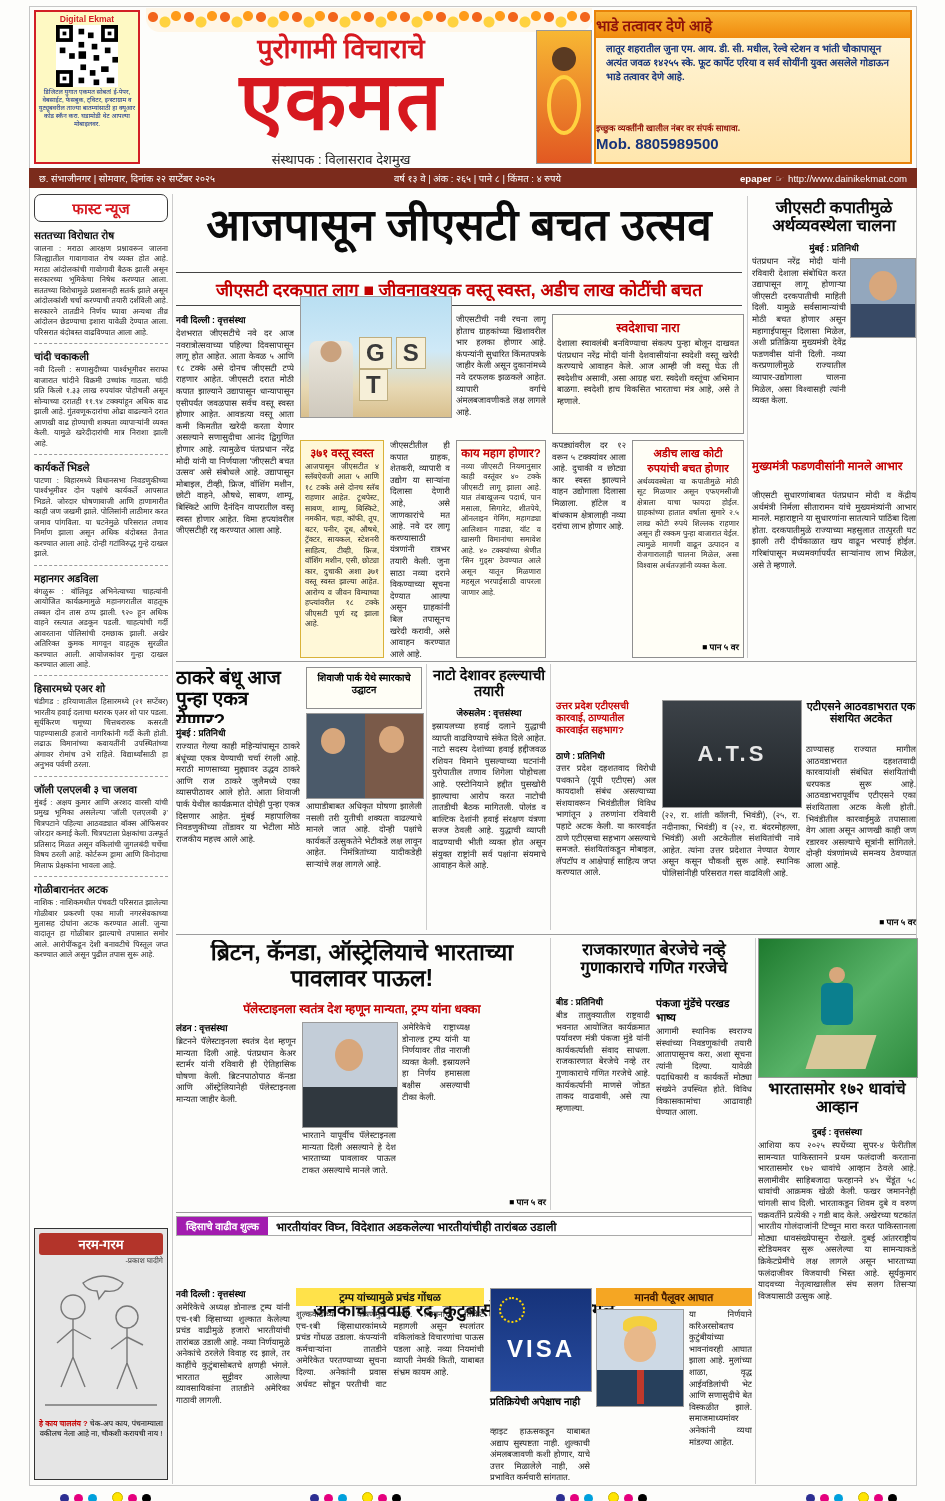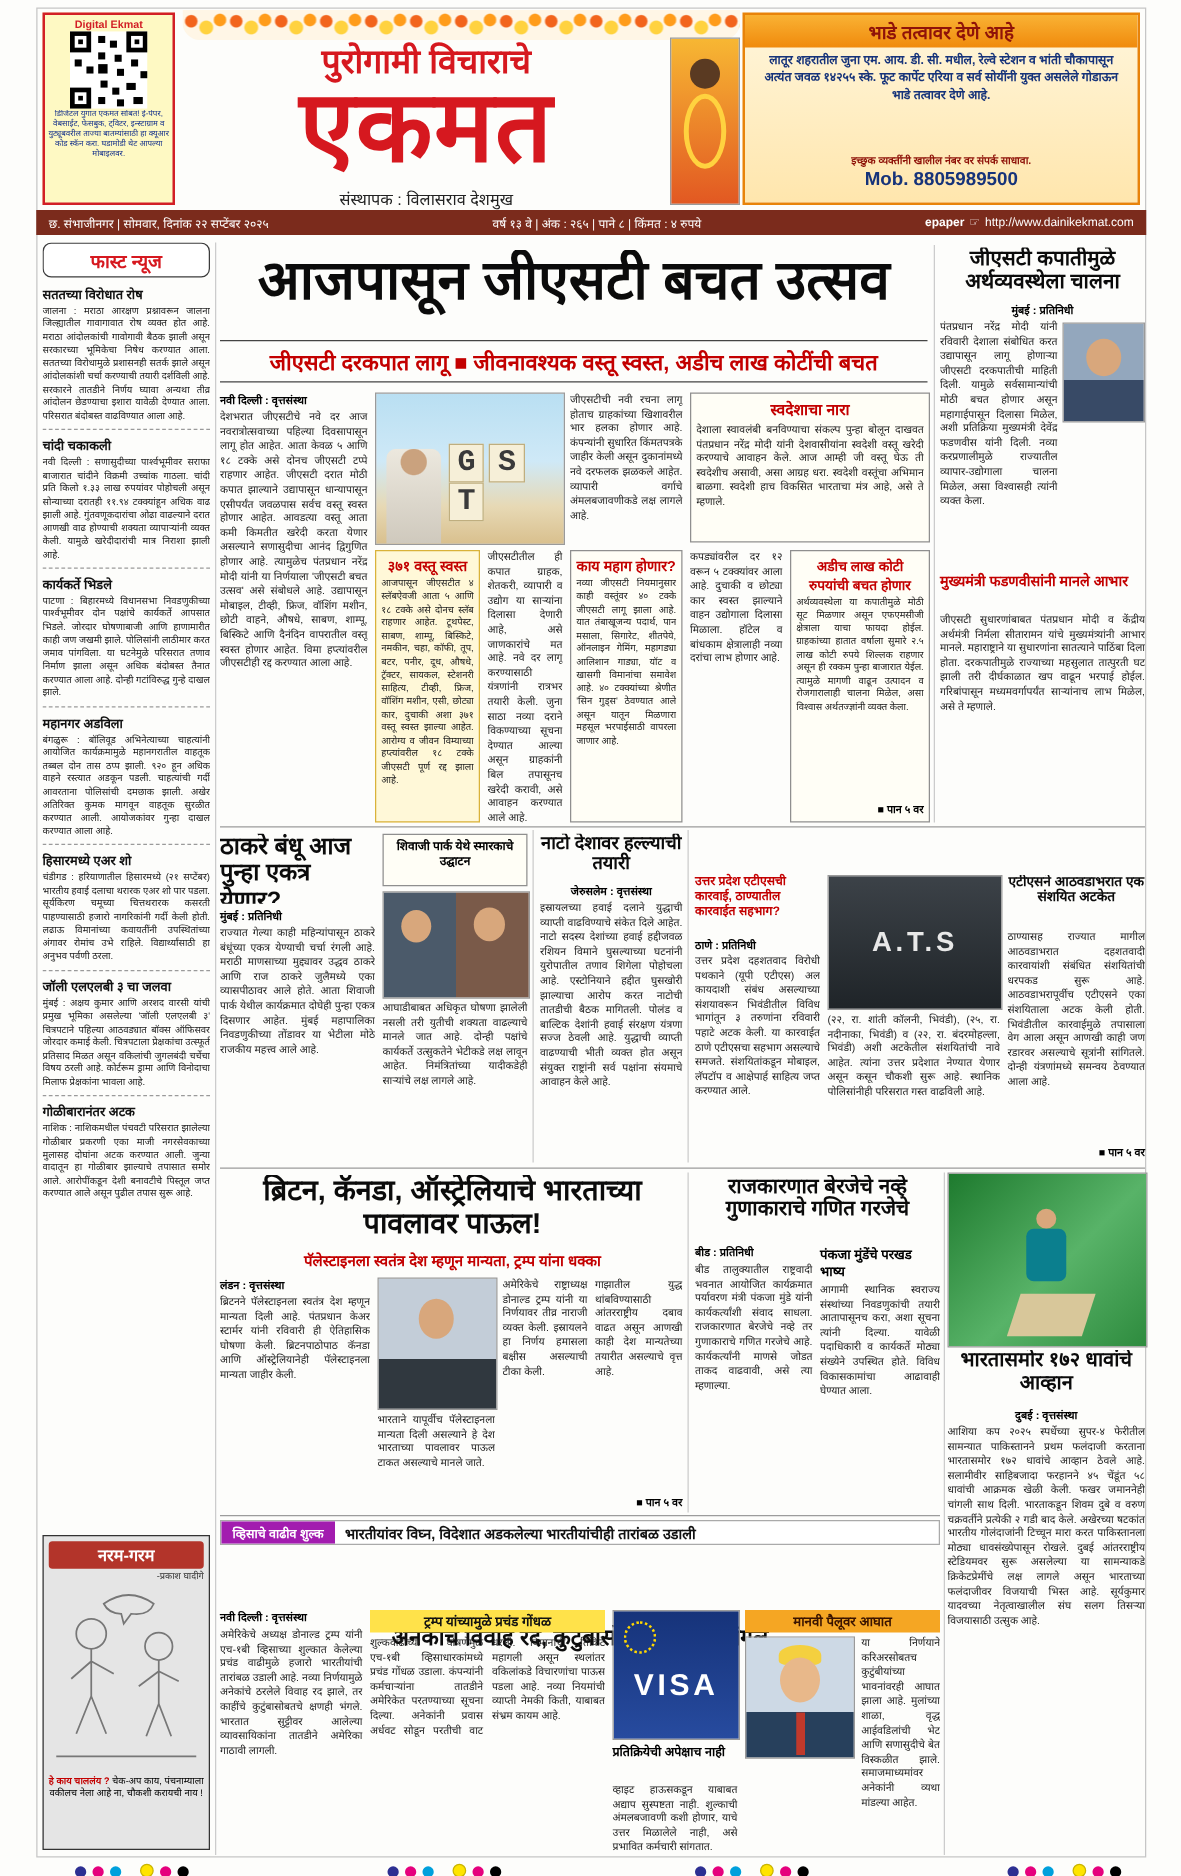--- a/index.html
+++ b/index.html
@@ -23,21 +23,21 @@
   .face{position:absolute;border-radius:50%;background:#d8a77c;}
   
   .qrbox{border:2px solid #d21f26;background:#fef9c3;padding:2px;text-align:center;overflow:hidden;}
   .garland{background:
     radial-gradient(circle at 7px 9px,#f2641c 4.5px,transparent 5.5px),
     radial-gradient(circle at 19px 14px,#ffd23f 5px,transparent 6px),
     radial-gradient(circle at 30px 8px,#ff9c1a 4.5px,transparent 5.5px);
     background-size:36px 24px;background-color:#fff6e6;border-radius:0 0 14px 14px;}
   .masttag{font-weight:bold;color:#d6181f;font-size:27px;line-height:1;}
   .masttitle{font-weight:900;color:#d6181f;font-size:80px;line-height:.95;letter-spacing:1px;}
-  .adbox{border:2px solid #e8830a;background:linear-gradient(180deg,#fff6dc,#ffe6ad);overflow:hidden;text-align:center;}
+  .adbox{border:2px solid #e8830a;background:linear-gradient(180deg,#fff6dc,#ffe6ad);overflow:hidden;text-align:left;}
   .adhead{background:linear-gradient(180deg,#f9b234,#f08a0c);color:#8f1309;font-weight:bold;font-size:15px;padding:3px 0;}
   .dateline{background:#7b2b1c;color:#fff;font-size:9.6px;display:flex;align-items:center;justify-content:space-between;padding:0 10px;}
   
   .fn-title{border:1.5px solid #3c3c3c;border-radius:7px;color:#d6181f;font-weight:bold;font-size:15px;text-align:center;padding:3px 0;margin-bottom:6px;background:#fff;}
   .fn-item{border-bottom:1px dashed #9a9a9a;padding-bottom:5px;margin-bottom:5px;}
   .fn-h{font-weight:bold;font-size:10.3px;color:#111;margin-bottom:2px;}
   .subrule{border-top:1.5px solid #444;border-bottom:1.5px solid #444;display:flex;align-items:center;justify-content:center;}
   .ribbon{background:#b3342a;color:#fff;font-weight:bold;font-size:13px;text-align:center;padding:2px 0;border-radius:3px;}
   .tile{display:inline-block;background:#f6efd8;color:#3a3a3a;font-weight:bold;font-size:24px;padding:1px 6px;margin:0 2px;border:1px solid #bfae7f;}
   .striplabel{background:#a21caf;color:#fff;font-weight:bold;font-size:10px;padding:2px 9px;white-space:nowrap;}
@@ -172,21 +172,21 @@
   <div class="ab hl ctr" style="left:176px;top:200px;width:566px;height:62px;font-size:44px;white-space:nowrap;">आजपासून जीएसटी बचत उत्सव</div>
   <div class="ab subrule" style="left:176px;top:272px;width:566px;height:34px;">
     <div class="red b ctr" style="font-size:17.5px;">जीएसटी दरकपात लागू ■ जीवनावश्यक वस्तू स्वस्त, अडीच लाख कोटींची बचत</div>
   </div>
 
   <div class="ab" style="left:176px;top:314px;width:118px;height:344px;">
     <div class="by">नवी दिल्ली : वृत्तसंस्था</div>
     <div class="txt" style="height:328px;">देशभरात जीएसटीचे नवे दर आज नवरात्रोत्सवाच्या पहिल्या दिवसापासून लागू होत आहेत. आता केवळ ५ आणि १८ टक्के असे दोनच जीएसटी टप्पे राहणार आहेत. जीएसटी दरात मोठी कपात झाल्याने उद्यापासून धान्यापासून एसीपर्यंत जवळपास सर्वच वस्तू स्वस्त होणार आहेत. आवडत्या वस्तू आता कमी किमतीत खरेदी करता येणार असल्याने सणासुदीचा आनंद द्विगुणित होणार आहे. त्यामुळेच पंतप्रधान नरेंद्र मोदी यांनी या निर्णयाला 'जीएसटी बचत उत्सव' असे संबोधले आहे. उद्यापासून मोबाइल, टीव्ही, फ्रिज, वॉशिंग मशीन, छोटी वाहने, औषधे, साबण, शाम्पू, बिस्किटे आणि दैनंदिन वापरातील वस्तू स्वस्त होणार आहेत. विमा हप्त्यांवरील जीएसटीही रद्द करण्यात आला आहे.</div>
   </div>
 
-  <div class="photo" style="left:300px;top:314px;width:150px;height:120px;background:linear-gradient(180deg,#b9dff2 0%,#cfe9f7 45%,#e7d9b5 75%,#d9c08e 100%);font-family:Liberation Mono, monospace;">
+  <div class="photo" style="left:300px;top:296px;width:150px;height:120px;background:linear-gradient(180deg,#b9dff2 0%,#cfe9f7 45%,#e7d9b5 75%,#d9c08e 100%);">
     <div class="ab" style="left:8px;bottom:0;width:44px;height:76px;background:radial-gradient(circle at 50% 14%,#caa27e 0 10px,transparent 11px),linear-gradient(#ece8de,#cfc9bd);border-radius:8px 8px 0 0;"></div>
     <div class="ab" style="left:56px;top:40px;">
       <span class="tile">G</span><span class="tile">S</span><span class="tile">T</span>
     </div>
   </div>
 
   <div class="ab txt" style="left:456px;top:314px;width:90px;height:120px;">जीएसटीची नवी रचना लागू होताच ग्राहकांच्या खिशावरील भार हलका होणार आहे. कंपन्यांनी सुधारित किंमतपत्रके जाहीर केली असून दुकानांमध्ये नवे दरफलक झळकले आहेत. व्यापारी वर्गाचे अंमलबजावणीकडे लक्ष लागले आहे.</div>
 
   <div class="ab boxed" style="left:552px;top:314px;width:192px;height:120px;">
     <div class="red b ctr" style="font-size:12.5px;margin-bottom:2px;">स्वदेशाचा नारा</div>
@@ -265,21 +265,20 @@
   <div class="ab red b ctr" style="left:176px;top:1000px;width:372px;font-size:12px;">पॅलेस्टाइनला स्वतंत्र देश म्हणून मान्यता, ट्रम्प यांना धक्का</div>
   <div class="ab" style="left:176px;top:1022px;width:120px;height:188px;">
     <div class="by">लंडन : वृत्तसंस्था</div>
     <div class="txt" style="height:172px;">ब्रिटनने पॅलेस्टाइनला स्वतंत्र देश म्हणून मान्यता दिली आहे. पंतप्रधान केअर स्टार्मर यांनी रविवारी ही ऐतिहासिक घोषणा केली. ब्रिटनपाठोपाठ कॅनडा आणि ऑस्ट्रेलियानेही पॅलेस्टाइनला मान्यता जाहीर केली.</div>
   </div>
   <div class="photo" style="left:302px;top:1022px;width:94px;height:104px;background:linear-gradient(180deg,#c3cdd8 0 62%,#30383f 62%);">
     <div class="face" style="left:32px;top:16px;width:28px;height:32px;"></div>
   </div>
   <div class="ab txt" style="left:302px;top:1130px;width:94px;height:80px;">भारताने यापूर्वीच पॅलेस्टाइनला मान्यता दिली असल्याने हे देश भारताच्या पावलावर पाऊल टाकत असल्याचे मानले जाते.</div>
   <div class="ab txt" style="left:402px;top:1022px;width:68px;height:188px;">अमेरिकेचे राष्ट्राध्यक्ष डोनाल्ड ट्रम्प यांनी या निर्णयावर तीव्र नाराजी व्यक्त केली. इस्रायलने हा निर्णय हमासला बक्षीस असल्याची टीका केली.</div>
-  <div class="ab txt" style="left:476px;top:1022px;width:70px;height:172px;">गाझातील युद्ध थांबविण्यासाठी आंतरराष्ट्रीय दबाव वाढत असून आणखी काही देश मान्यतेच्या तयारीत असल्याचे वृत्त आहे.</div>
   <div class="ab jump" style="left:476px;top:1196px;width:70px;">■ पान ५ वर</div>
 
   <div class="vr" style="left:550px;top:938px;height:272px;"></div>
 
   <div class="ab hl ctr" style="left:556px;top:940px;width:196px;height:52px;font-size:16.5px;">राजकारणात बेरजेचे नव्हे गुणाकाराचे गणित गरजेचे</div>
   <div class="ab" style="left:556px;top:996px;width:94px;height:214px;">
     <div class="by">बीड : प्रतिनिधी</div>
     <div class="txt" style="height:198px;">बीड तालुक्यातील राष्ट्रवादी भवनात आयोजित कार्यक्रमात पर्यावरण मंत्री पंकजा मुंडे यांनी कार्यकर्त्यांशी संवाद साधला. राजकारणात बेरजेचे नव्हे तर गुणाकाराचे गणित गरजेचे आहे. कार्यकर्त्यांनी माणसे जोडत ताकद वाढवावी, असे त्या म्हणाल्या.</div>
   </div>
   <div class="ab" style="left:656px;top:996px;width:96px;height:214px;">

